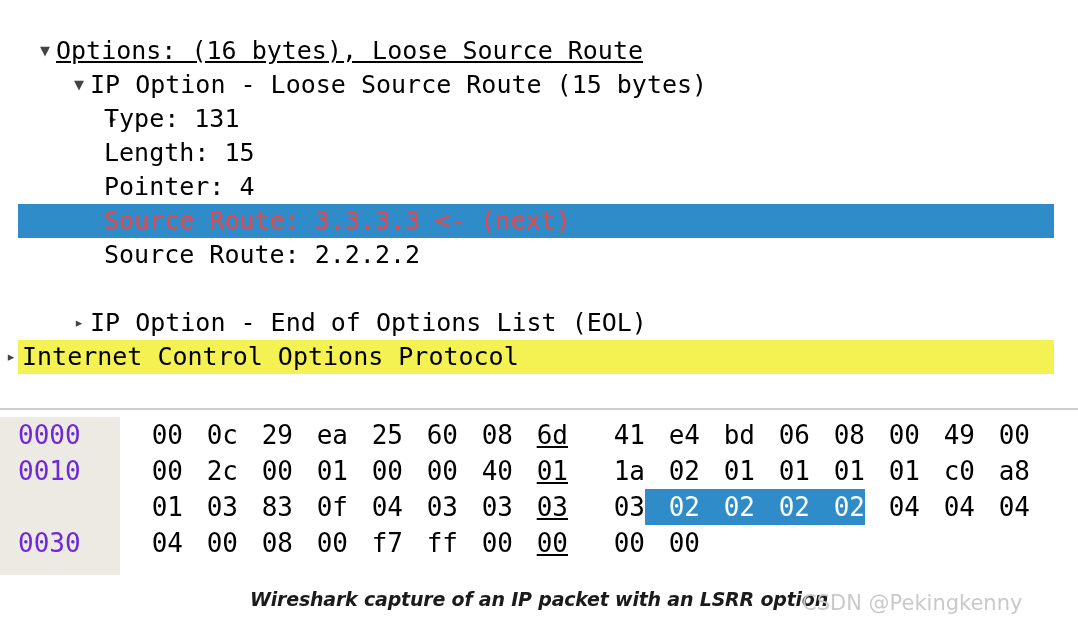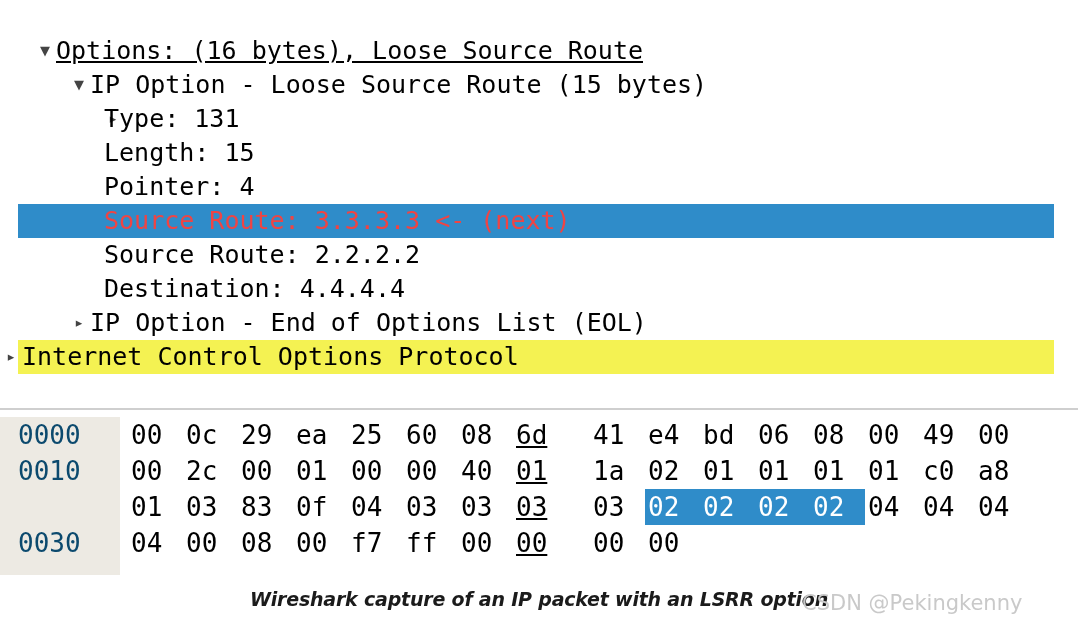--- a/index.html
+++ b/index.html
@@ -114,36 +114,36 @@
     line-height: 36px;
     white-space: nowrap;
     font-family: "DejaVu Sans Mono", monospace;
     font-size: 26px;
   }
   .hex-off {
     position: absolute;
     left: 18px;
     top: 0;
     width: 96px;
-    color: #0c4a6e;
+    color: #6d28d9;
     z-index: 2;
   }
   .hex-off.off-active { color: #4a4a4a; }
 
   .hex-bytes {
     position: absolute;
     left: 128px;
     top: 0;
     color: #000000;
     z-index: 2;
   }
   .hb {
     display: inline-block;
     width: 52px;
-    text-align: left;
+    text-align: right;
     padding-left: 3px;
   }
   .hb.gapafter { margin-right: 22px; text-decoration: underline; }
   .hb.sel {
     background: #2f8cc9;
     color: #ffffff;
   }
 
   
   #caption-area {
@@ -181,21 +181,21 @@
 
 <div id="tree-pane">
     <div class="tree-row ind-2"><div class="row-bg"></div></div>
     <div class="tree-row ind-1"><div class="row-bg"></div><span class="twisty">▼</span><span class="label">Options: (16 bytes), Loose Source Route</span></div>
     <div class="tree-row ind-2"><div class="row-bg"></div><span class="twisty">▼</span><span class="label">IP Option - Loose Source Route (15 bytes)</span></div>
     <div class="tree-row ind-3"><div class="row-bg"></div><span class="twisty">▸</span><span class="label">Type: 131</span></div>
     <div class="tree-row ind-3"><div class="row-bg"></div><span class="label">Length: 15</span></div>
     <div class="tree-row ind-3"><div class="row-bg"></div><span class="label">Pointer: 4</span></div>
     <div class="tree-row ind-3 row-selected"><div class="row-bg"></div><span class="label">Source Route: 3.3.3.3 &lt;- (next)</span></div>
     <div class="tree-row ind-3"><div class="row-bg"></div><span class="label">Source Route: 2.2.2.2</span></div>
-    <div class="tree-row ind-3"><div class="row-bg"></div><span class="label">Destination: 4.4.4.4</span></div>
+    <div class="tree-row ind-3"><div class="row-bg"></div></div>
     <div class="tree-row ind-2"><div class="row-bg"></div><span class="twisty">▸</span><span class="label">IP Option - End of Options List (EOL)</span></div>
     <div class="tree-row ind-0 row-highlight"><div class="row-bg"></div><span class="twisty">▸</span><span class="label">Internet Control Options Protocol</span></div>
   </div>
 
 <div id="pane-divider"></div>
 
 <div id="hex-pane">
   <div id="hex-offset-col"></div>
 <div class="hex-row">
       <span class="hex-off">0000</span>

